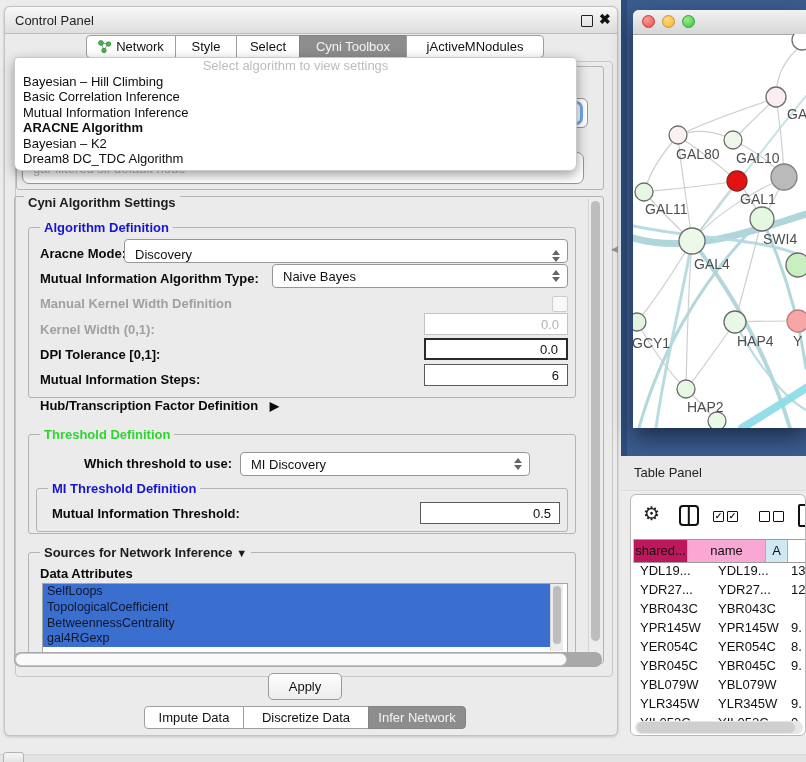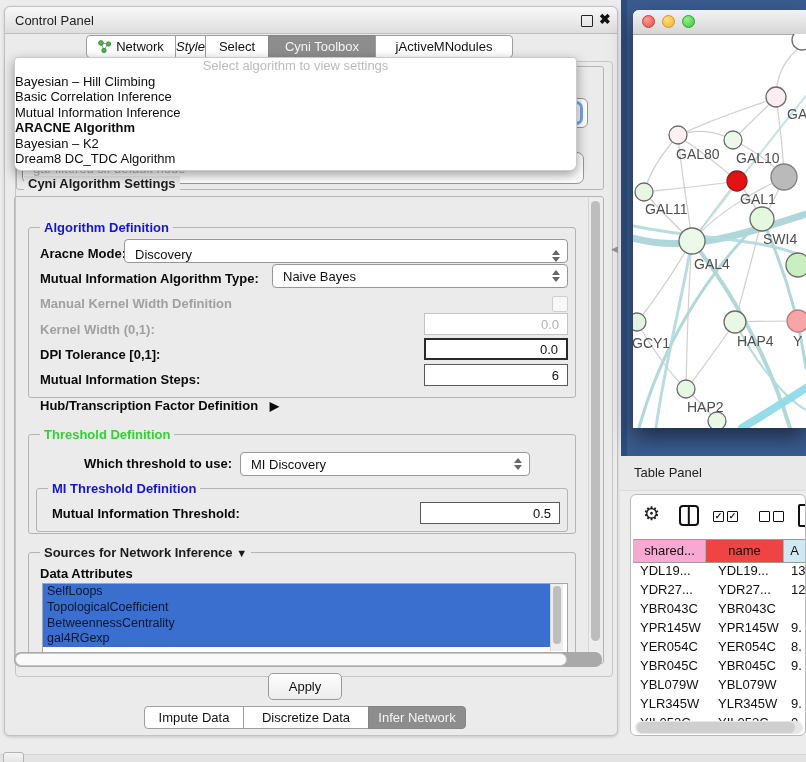--- a/index.html
+++ b/index.html
@@ -39,21 +39,21 @@
   .combo .arrows{margin-left:auto;margin-right:7px;display:flex;flex-direction:column;gap:2px;align-items:center;}
   .tri-up{width:0;height:0;border-left:4px solid transparent;border-right:4px solid transparent;border-bottom:5px solid #666;}
   .tri-dn{width:0;height:0;border-left:4px solid transparent;border-right:4px solid transparent;border-top:5px solid #666;}
   
   .numfield{box-sizing:border-box;background:#fff;font-size:13px;display:flex;align-items:center;
      justify-content:flex-end;padding-right:8px;}
   
   .popup{left:14px;top:57px;width:561px;height:112px;background:#fff;border:1px solid #c9c9c9;
      border-radius:4px 4px 7px 7px;box-shadow:0 4px 12px rgba(0,0,0,.38);z-index:30;overflow:hidden;}
   .popup .ph{height:16px;line-height:16px;text-align:center;color:#bcbcbc;font-size:13px;}
-  .popup .item{height:15.4px;line-height:15.4px;padding-left:0;font-size:13px;color:#0d0d0d;white-space:nowrap;}
+  .popup .item{height:15.4px;line-height:15.4px;padding-left:8px;font-size:13px;color:#0d0d0d;white-space:nowrap;}
   .popup .item.bold{font-weight:700;}
   
   .vtrack{background:#ededed;border-left:1px solid #d6d6d6;}
   .vthumb{background:#bdbdbd;border-radius:5px;}
   .htrack{background:#a9a9a9;border-radius:7px;}
   .hthumb{background:#fafafa;border:1px solid #c6c6c6;border-radius:7px;box-sizing:border-box;}
   
   .attr-list{background:#fff;border:1px solid #a5a5a5;overflow:hidden;}
   .attr-item{height:15.8px;line-height:15.8px;font-size:12.5px;color:#0f172a;padding-left:4px;white-space:nowrap;}
   
@@ -111,21 +111,21 @@
         <svg width="13" height="13">
           <line x1="3" y1="3" x2="10" y2="4" stroke="#9c9c9c" stroke-width="1"></line>
           <line x1="3" y1="3" x2="6" y2="10" stroke="#9c9c9c" stroke-width="1"></line>
           <line x1="10" y1="4" x2="6" y2="10" stroke="#9c9c9c" stroke-width="1"></line>
           <circle cx="3" cy="3" r="2.4" fill="#4cb44c" stroke="#2e8b2e" stroke-width="0.8"></circle>
           <circle cx="10.5" cy="4" r="2.2" fill="#4cb44c" stroke="#2e8b2e" stroke-width="0.8"></circle>
           <circle cx="6" cy="10.5" r="2.2" fill="#4cb44c" stroke="#2e8b2e" stroke-width="0.8"></circle>
         </svg>
         <span>Network</span>
       </div>
-      <div class="seg" style="width: 31px; box-sizing: border-box; font-style: italic;">
+      <div class="seg" style="width: 62px; box-sizing: border-box;">
         <span>Style</span>
       </div>
       <div class="seg" style="width: 64px; box-sizing: border-box;">
         <span>Select</span>
       </div>
       <div class="seg sel" style="width: 108px; box-sizing: border-box;">
         <span>Cyni Toolbox</span>
       </div>
       <div class="seg" style="width: 138px; box-sizing: border-box;">
         <span>jActiveMNodules</span>
@@ -147,21 +147,21 @@
     <div class="ph">Select algorithm to view settings</div>
   <div class="item">Bayesian – Hill Climbing</div>
       <div class="item">Basic Correlation Inference</div>
       <div class="item">Mutual Information Inference</div>
       <div class="item bold">ARACNE Algorithm</div>
       <div class="item">Bayesian – K2</div>
       <div class="item">Dream8 DC_TDC Algorithm</div>
     </div>
 
   <div class="abs groupbox" style="left:14px;top:196px;width:588px;height:466px;"></div>
-  <div class="abs grouptitle" style="left:24px;top:176px;color:#1c1c1c;">Cyni Algorithm Settings</div>
+  <div class="abs grouptitle" style="left:24px;top:195px;color:#1c1c1c;">Cyni Algorithm Settings</div>
   <div class="abs vtrack" style="left:588px;top:198px;width:13px;height:462px;">
     <div class="vthumb" style="position:absolute;left:2px;top:3px;width:9px;height:440px;"></div>
   </div>
 
   <div class="abs groupbox" style="left:28px;top:227px;width:546px;height:169px;"></div>
   <div class="abs grouptitle t-blue" style="left:40px;top:220px;">Algorithm Definition</div>
 
   <div class="abs lbl" style="left:40px;top:246px;">Aracne Mode:</div>
   <div class="abs combo" style="left:124px;top:239px;width:444px;height:24px;align-items:flex-end;">
     <span>Discovery</span>
@@ -327,22 +327,22 @@
     <div class="abs split-icon" style="left:48px;top:10px;">
         <div></div>
       </div>
     <div class="abs cb" style="left:82px;top:16px;">✓</div>
     <div class="abs cb" style="left:96px;top:16px;">✓</div>
     <div class="abs cb" style="left:128px;top:16px;"></div>
     <div class="abs cb" style="left:142px;top:16px;"></div>
     <div class="abs page-icon" style="left:167px;top:9px;"></div>
 
     <div class="abs thead" style="left:2px;top:44px;width:176px;" id="table-head">
-        <div class="th" style="width: 72px; background: #f9a8d4;">shared...</div>
-        <div class="th" style="width: 78px; background: #ef4444;">name</div>
+        <div class="th" style="width: 54px; background: #be185d;">shared...</div>
+        <div class="th" style="width: 78px; background: #f9a8d4;">name</div>
         <div class="th" style="width: 22px; background: rgb(207, 233, 242);">A</div>
       </div>
     <div class="abs" style="left:2px;top:66px;width:176px;" id="table-body">
         <div class="trow">
           <div class="td" style="width: 76px; padding-left: 7px;">YDL19...</div>
           <div class="td" style="width: 78px; padding-left: 9px;">YDL19...</div>
           <div class="td" style="width: 22px; padding-left: 4px;">13</div>
         </div>
         <div class="trow">
           <div class="td" style="width: 76px; padding-left: 7px;">YDR27...</div>

